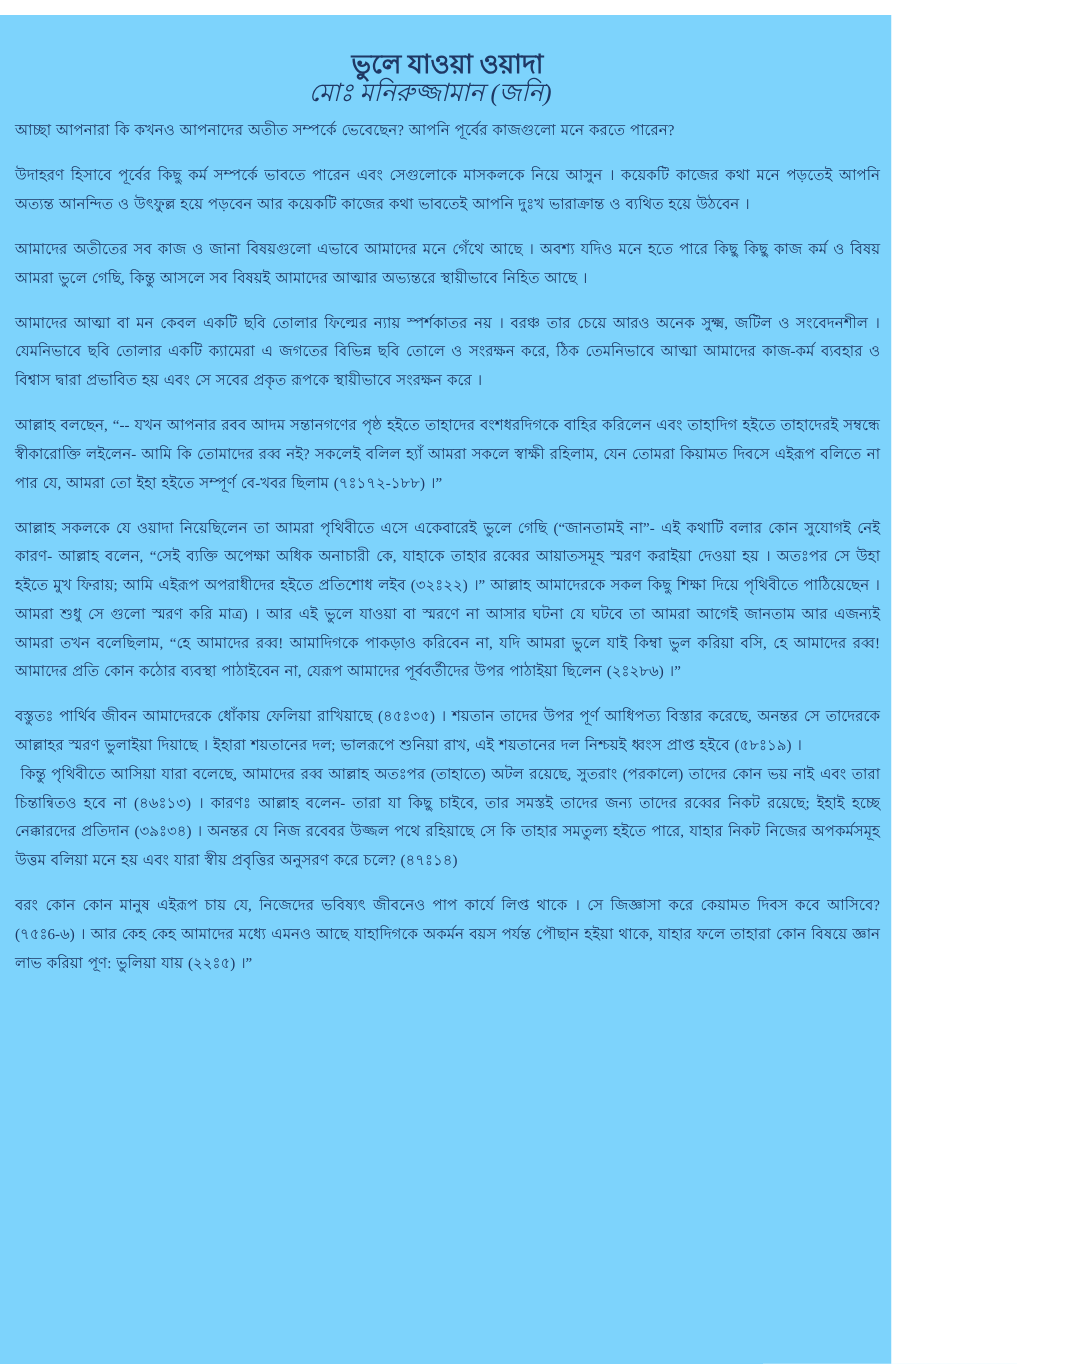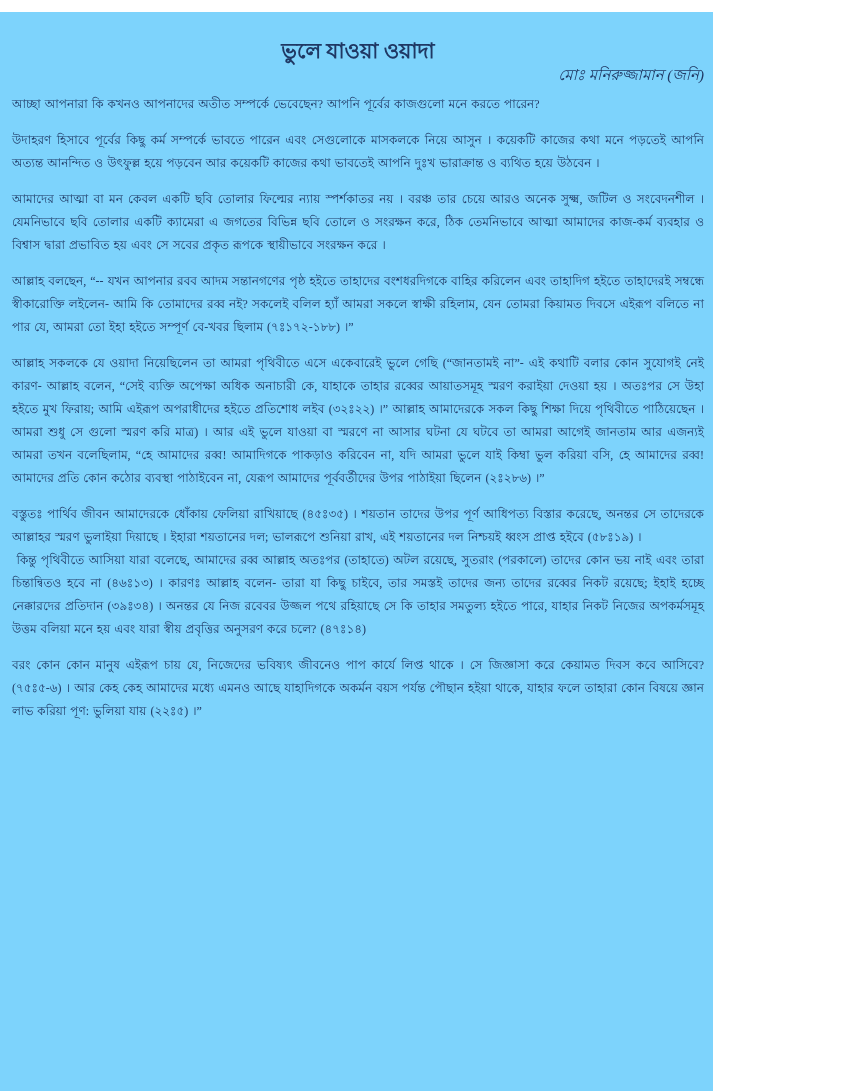--- a/index.html
+++ b/index.html
@@ -23,24 +23,24 @@
   }
   .doc-title {
     margin: 0;
     text-align: center;
     font-size: 21px;
     line-height: 26px;
     font-weight: bold;
   }
   .doc-author {
     margin: 1px 0 8px 0;
-    text-align: right;
+    text-align: left;
     padding-left: 235px; 
     font-style: italic;
-    font-size: 15px;
+    font-size: 20px;
     line-height: 20px;
   }
   .body-para {
     margin: 0 0 13px 0;
     font-size: 12px;
     line-height: 23px;
     text-align: justify;
     white-space: pre-wrap; 
     word-spacing: 1px;
   }
@@ -50,24 +50,25 @@
 
 <div class="page">
   <h1 class="doc-title">ভুলে যাওয়া ওয়াদা</h1>
 
   <div class="doc-author">মোঃ মনিরুজ্জামান (জনি)</div>
 
   <p class="body-para">আচ্ছা আপনারা কি কখনও আপনাদের অতীত সম্পর্কে ভেবেছেন? আপনি পূর্বের কাজগুলো মনে করতে পারেন?</p>
 
   <p class="body-para">উদাহরণ হিসাবে পূর্বের কিছু কর্ম সম্পর্কে ভাবতে পারেন এবং সেগুলোকে মাসকলকে নিয়ে আসুন । কয়েকটি কাজের কথা মনে পড়তেই আপনি অত্যন্ত আনন্দিত ও উৎফুল্ল হয়ে পড়বেন আর কয়েকটি কাজের কথা ভাবতেই আপনি দুঃখ ভারাক্রান্ত ও ব্যথিত হয়ে উঠবেন ।</p>
 
+  <p class="body-para">আমাদের অতীতের সব কাজ ও জানা বিষয়গুলো এভাবে আমাদের মনে গেঁথে আছে । অবশ্য যদিও মনে হতে পারে কিছু কিছু কাজ কর্ম ও বিষয় আমরা ভুলে গেছি, কিন্তু আসলে সব বিষয়ই আমাদের আত্মার অভ্যন্তরে স্থায়ীভাবে নিহিত আছে ।</p>
 
   <p class="body-para">আমাদের আত্মা বা মন কেবল একটি ছবি তোলার ফিল্মের ন্যায় স্পর্শকাতর নয় । বরঞ্চ তার চেয়ে আরও অনেক সুক্ষ্ম, জটিল ও সংবেদনশীল । যেমনিভাবে ছবি তোলার একটি ক্যামেরা এ জগতের বিভিন্ন ছবি তোলে ও সংরক্ষন করে, ঠিক তেমনিভাবে আত্মা আমাদের কাজ-কর্ম ব্যবহার ও বিশ্বাস দ্বারা প্রভাবিত হয় এবং সে সবের প্রকৃত রূপকে স্থায়ীভাবে সংরক্ষন করে ।</p>
 
   <p class="body-para">আল্লাহ বলছেন, “-- যখন আপনার রবব আদম সন্তানগণের পৃষ্ঠ হইতে তাহাদের বংশধরদিগকে বাহির করিলেন এবং তাহাদিগ হইতে তাহাদেরই সম্বন্ধে স্বীকারোক্তি লইলেন- আমি কি তোমাদের রব্ব নই? সকলেই বলিল হ্যাঁ আমরা সকলে স্বাক্ষী রহিলাম, যেন তোমরা কিয়ামত দিবসে এইরূপ বলিতে না পার যে, আমরা তো ইহা হইতে সম্পূর্ণ বে-খবর ছিলাম (৭ঃ১৭২-১৮৮) ।”</p>
 
   <p class="body-para">আল্লাহ সকলকে যে ওয়াদা নিয়েছিলেন তা আমরা পৃথিবীতে এসে একেবারেই ভুলে গেছি (“জানতামই না”- এই কথাটি বলার কোন সুযোগই নেই কারণ- আল্লাহ বলেন, “সেই ব্যক্তি অপেক্ষা অধিক অনাচারী কে, যাহাকে তাহার রব্বের আয়াতসমূহ স্মরণ করাইয়া দেওয়া হয় । অতঃপর সে উহা হইতে মুখ ফিরায়; আমি এইরূপ অপরাধীদের হইতে প্রতিশোধ লইব (৩২ঃ২২) ।” আল্লাহ আমাদেরকে সকল কিছু শিক্ষা দিয়ে পৃথিবীতে পাঠিয়েছেন । আমরা শুধু সে গুলো স্মরণ করি মাত্র) । আর এই ভুলে যাওয়া বা স্মরণে না আসার ঘটনা যে ঘটবে তা আমরা আগেই জানতাম আর এজন্যই আমরা তখন বলেছিলাম, “হে আমাদের রব্ব! আমাদিগকে পাকড়াও করিবেন না, যদি আমরা ভুলে যাই কিম্বা ভুল করিয়া বসি, হে আমাদের রব্ব! আমাদের প্রতি কোন কঠোর ব্যবস্থা পাঠাইবেন না, যেরূপ আমাদের পূর্ববর্তীদের উপর পাঠাইয়া ছিলেন (২ঃ২৮৬) ।”</p>
 
   <p class="body-para">বস্তুতঃ পার্থিব জীবন আমাদেরকে ধোঁকায় ফেলিয়া রাখিয়াছে (৪৫ঃ৩৫) । শয়তান তাদের উপর পূর্ণ আধিপত্য বিস্তার করেছে, অনন্তর সে তাদেরকে আল্লাহর স্মরণ ভুলাইয়া দিয়াছে । ইহারা শয়তানের দল; ভালরূপে শুনিয়া রাখ, এই শয়তানের দল নিশ্চয়ই ধ্বংস প্রাপ্ত হইবে (৫৮ঃ১৯) ।
  কিন্তু পৃথিবীতে আসিয়া যারা বলেছে, আমাদের রব্ব আল্লাহ অতঃপর (তাহাতে) অটল রয়েছে, সুতরাং (পরকালে) তাদের কোন ভয় নাই এবং তারা চিন্তান্বিতও হবে না (৪৬ঃ১৩) । কারণঃ আল্লাহ বলেন- তারা যা কিছু চাইবে, তার সমস্তই তাদের জন্য তাদের রব্বের নিকট রয়েছে; ইহাই হচ্ছে নেক্কারদের প্রতিদান (৩৯ঃ৩৪) । অনন্তর যে নিজ রবেবর উজ্জল পথে রহিয়াছে সে কি তাহার সমতুল্য হইতে পারে, যাহার নিকট নিজের অপকর্মসমূহ উত্তম বলিয়া মনে হয় এবং যারা স্বীয় প্রবৃত্তির অনুসরণ করে চলে? (৪৭ঃ১৪)</p>
 
-  <p class="body-para">বরং কোন কোন মানুষ এইরূপ চায় যে, নিজেদের ভবিষ্যৎ জীবনেও পাপ কার্যে লিপ্ত থাকে । সে জিজ্ঞাসা করে কেয়ামত দিবস কবে আসিবে? (৭৫ঃ৫-৬) । আর কেহ কেহ আমাদের মধ্যে এমনও আছে যাহাদিগকে অকর্মন বয়স পর্যন্ত পৌছান হইয়া থাকে, যাহার ফলে তাহারা কোন বিষয়ে জ্ঞান লাভ করিয়া পূণ: ভুলিয়া যায় (২২ঃ৫) ।”</p>
+  <p class="body-para">বরং কোন কোন মানুষ এইরূপ চায় যে, নিজেদের ভবিষ্যৎ জীবনেও পাপ কার্যে লিপ্ত থাকে । সে জিজ্ঞাসা করে কেয়ামত দিবস কবে আসিবে? (৭৫ঃ6-৬) । আর কেহ কেহ আমাদের মধ্যে এমনও আছে যাহাদিগকে অকর্মন বয়স পর্যন্ত পৌছান হইয়া থাকে, যাহার ফলে তাহারা কোন বিষয়ে জ্ঞান লাভ করিয়া পূণ: ভুলিয়া যায় (২২ঃ৫) ।”</p>
 </div>
 
 </body></html>

